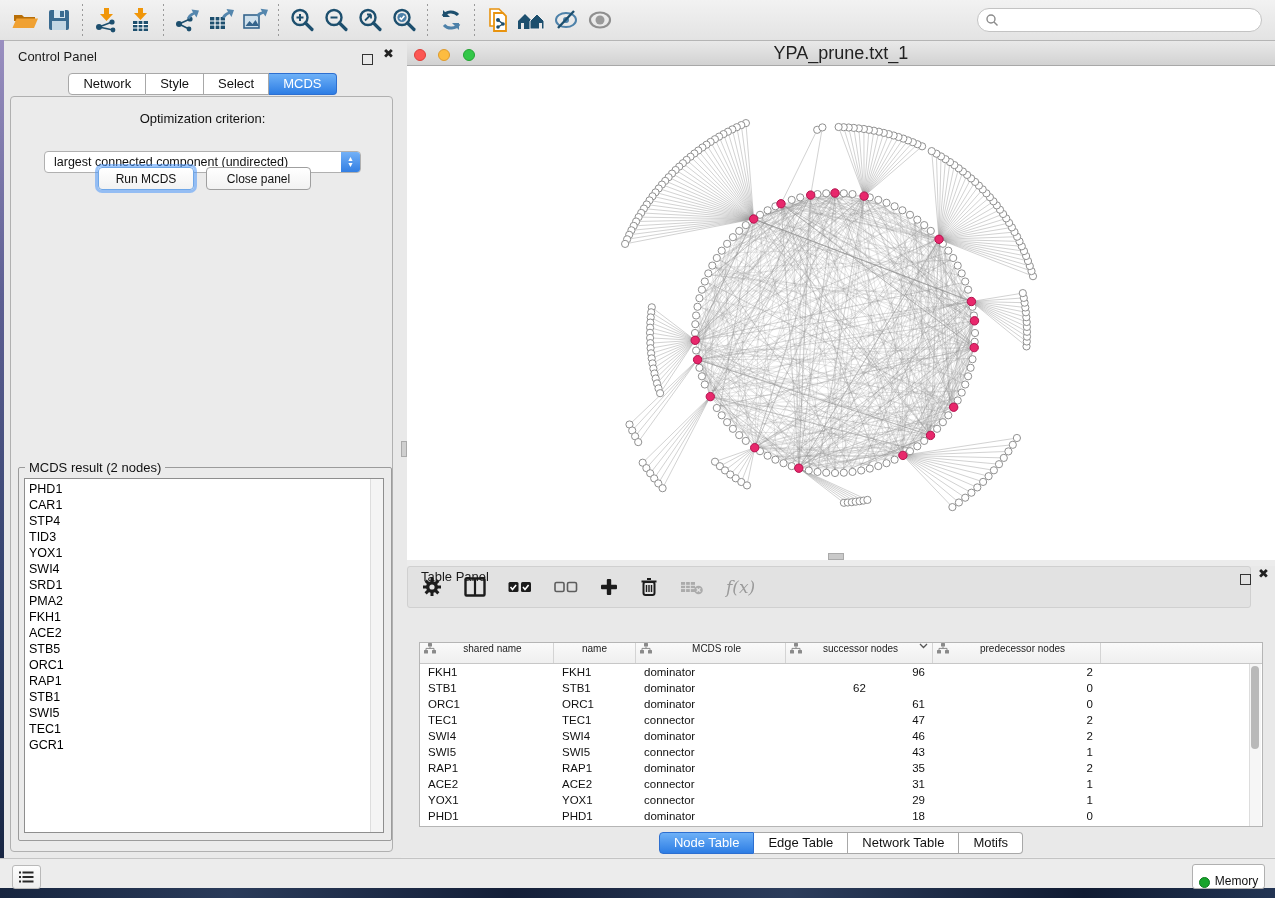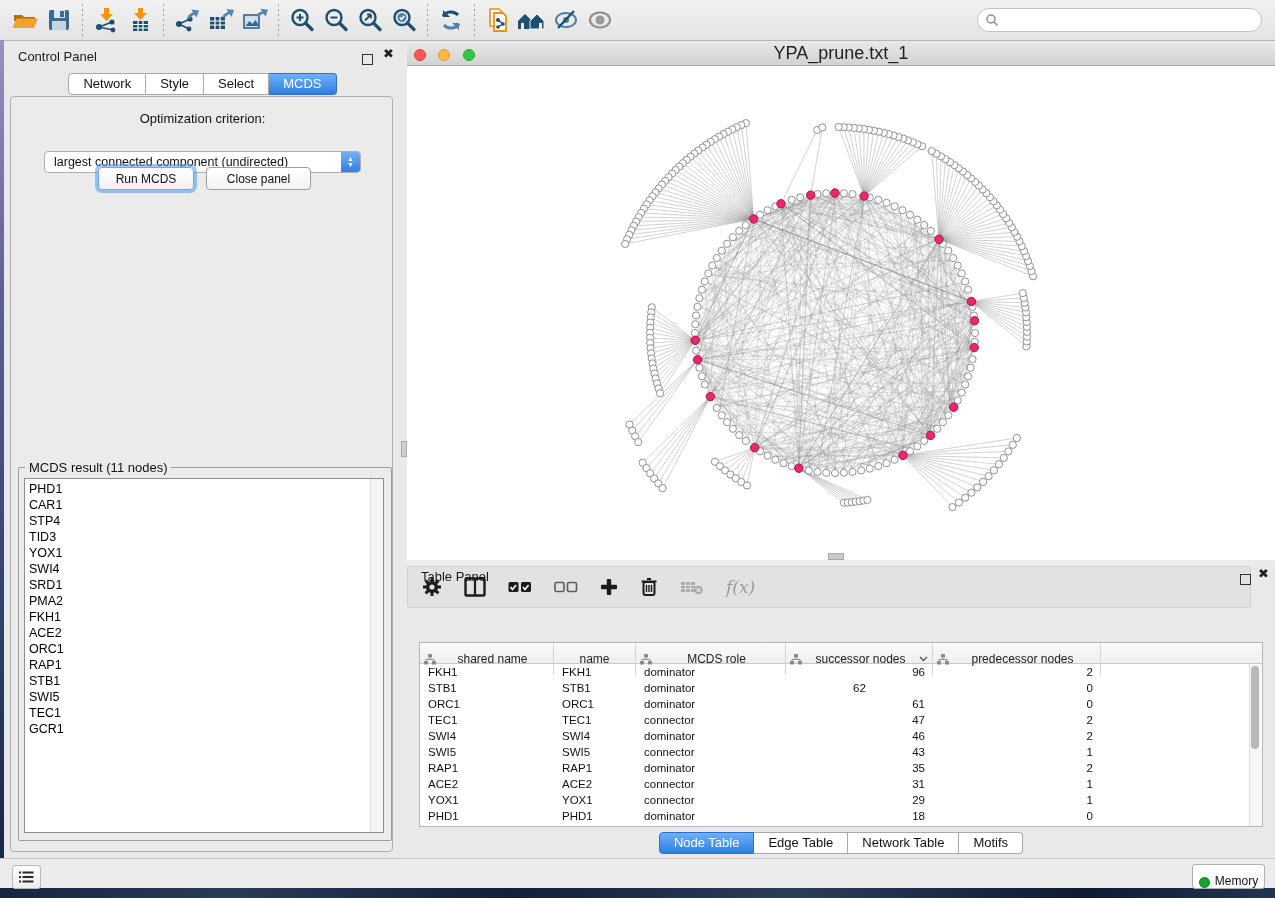--- a/index.html
+++ b/index.html
@@ -66,22 +66,22 @@
   
   #table-panel{left:407px;top:566px;width:868px;height:291px;background:#e9e9e9;}
   #tp-title{left:14px;top:3px;font-size:13px;color:#1a1a1a;}
   #tp-toolbar{left:12px;top:27px;width:844px;height:42px;background:#e2e2e2;border:1px solid #d0d0d0;
       border-radius:3px;display:flex;align-items:center;box-sizing:border-box;padding-left:14px;}
   .tp-ic{margin-right:22px;display:flex;align-items:center;}
   #fx-label{font-family:"DejaVu Serif","Liberation Serif",serif;font-style:italic;
       font-size:17px;color:#9a9a9a;}
   #tbl{left:12px;top:76px;width:844px;height:185px;background:#fff;border:1px solid #b5b5b5;box-sizing:border-box;overflow:hidden;}
   #tbl-head{display:flex;height:20px;background:linear-gradient(#fafafa,#efefef);border-bottom:1px solid #c7c7c7;}
-  .th{display:flex;align-items:center;border-right:1px solid #d4d4d4;box-sizing:border-box;
-      font-size:12px;color:#222;padding:16px 4px;}
+  .th{display:flex;align-items:flex-start;border-right:1px solid #d4d4d4;box-sizing:border-box;
+      font-size:10px;color:#222;padding:0 4px;}
   .th .lbl{flex:1;text-align:center;}
   .tr{display:flex;height:16px;align-items:center;}
   .td{font-size:11.5px;color:#111;box-sizing:border-box;padding:0 8px;white-space:nowrap;overflow:hidden;}
   #tbl-scroll{position:absolute;right:1px;top:21px;width:11px;height:162px;background:#f6f6f6;border-left:1px solid #ddd;}
   #tbl-thumb{position:absolute;left:1px;top:2px;width:8px;height:83px;background:#b9b9b9;border-radius:4px;}
   #tp-tabs{left:0;top:266px;width:868px;display:flex;justify-content:center;}
   
   #status-bar{left:0;top:858px;width:1275px;height:30px;background:#ececec;border-top:1px solid #c4c4c4;box-sizing:border-box;}
   #list-btn{left:12px;top:865px;width:27px;height:22px;background:linear-gradient(#fdfdfd,#ededed);
       border:1px solid #b9b9b9;border-radius:3px;display:flex;align-items:center;justify-content:center;}
@@ -247,32 +247,33 @@
   <div id="criterion" class="abs">
     <span class="val">largest connected component (undirected)</span>
     <span class="step">
         <span>▲</span>
         <span>▼</span>
       </span>
   </div>
   <div id="run-btn" class="pushbtn">Run MCDS</div>
   <div id="closepanel-btn" class="pushbtn">Close panel</div>
   <div id="result-group" class="abs"></div>
-  <div id="result-title" class="abs">MCDS result (11 nodes)</div>
+  <div id="result-title" class="abs">MCDS result (2 nodes)</div>
   <div id="result-list" class="abs">
       <div>PHD1</div>
       <div>CAR1</div>
       <div>STP4</div>
       <div>TID3</div>
       <div>YOX1</div>
       <div>SWI4</div>
       <div>SRD1</div>
       <div>PMA2</div>
       <div>FKH1</div>
       <div>ACE2</div>
+      <div>STB5</div>
       <div>ORC1</div>
       <div>RAP1</div>
       <div>STB1</div>
       <div>SWI5</div>
       <div>TEC1</div>
       <div>GCR1</div>
     </div>
   <div id="result-scroll" class="abs"></div>
 </div>
 

